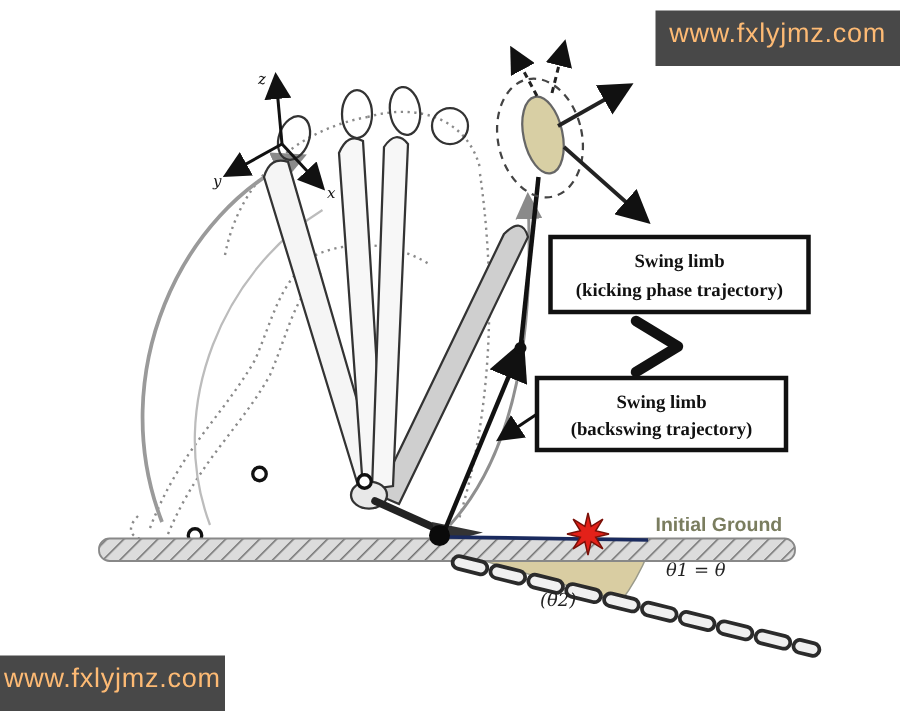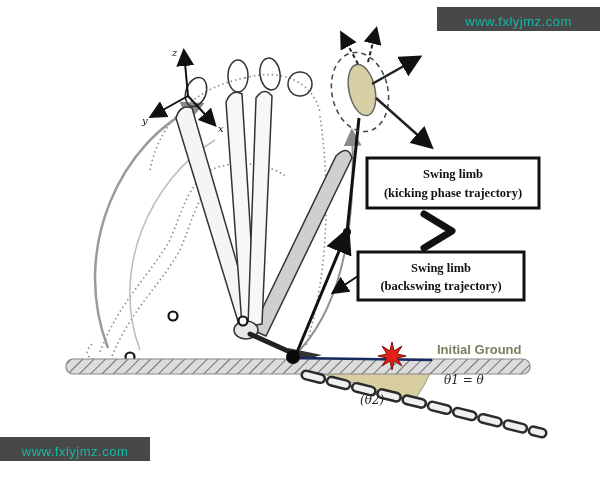--- a/index.html
+++ b/index.html
@@ -1,19 +1,19 @@
 <!DOCTYPE html>
 <html><head>
 <meta charset="utf-8">
 <style>
   html,body{margin:0;padding:0;background:#ffffff;}
   .stage{position:relative;width:600px;height:480px;background:#ffffff;overflow:hidden;
          font-family:"Liberation Sans",sans-serif;}
-  .watermark{position:absolute;height:24px;background:rgba(56,56,56,0.92);color:#14b8a6;
-             font-size:13px;line-height:30px;text-align:center;letter-spacing:0.5px;}
+  .watermark{position:absolute;height:37px;background:rgba(56,56,56,0.92);color:#fdba74;
+             font-size:18px;line-height:30px;text-align:center;letter-spacing:0.5px;}
   .wm-top{top:7px;right:0;width:163px;}
   .wm-bottom{top:437px;left:0;width:150px;}
   svg{position:absolute;top:0;left:0;}
   .boxlabel{font-family:"Liberation Serif",serif;font-weight:bold;font-size:12.5px;fill:#111;}
   .anglelabel{font-family:"DejaVu Serif",serif;font-style:italic;font-size:12px;fill:#222;}
   .axislabel{font-family:"DejaVu Serif",serif;font-style:italic;font-size:10px;fill:#111;}
   .groundlabel{font-family:"Liberation Sans",sans-serif;font-weight:bold;font-size:13px;}
 </style>
 </head>
 <body>

